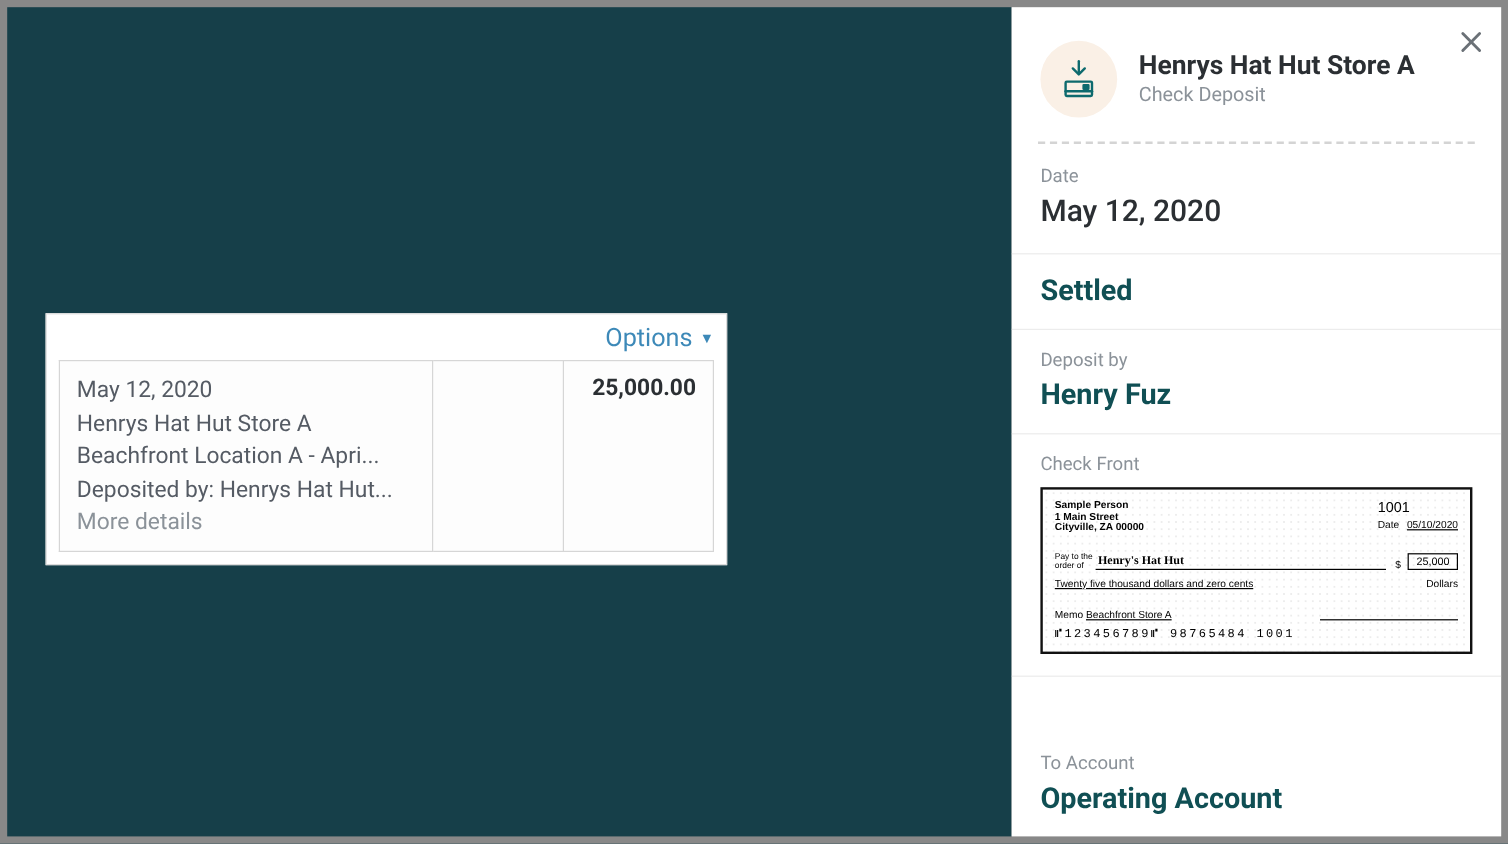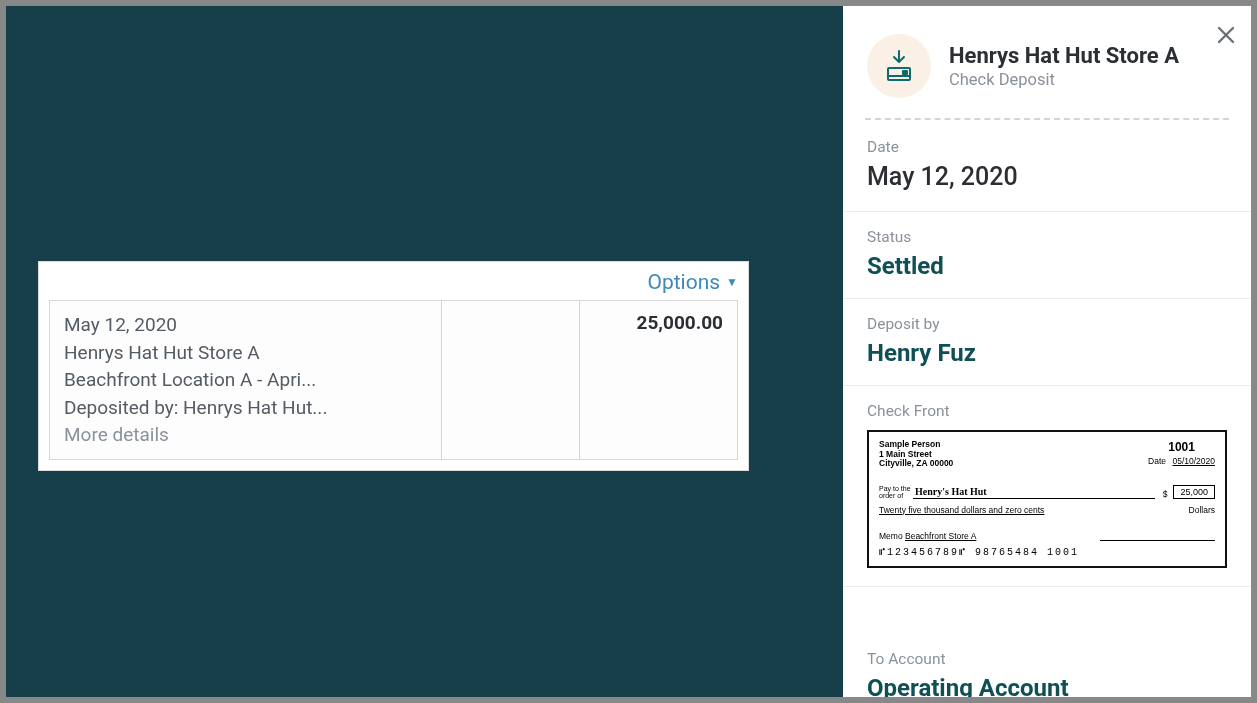--- a/index.html
+++ b/index.html
@@ -20,21 +20,21 @@
   }
   .left-pane {
     flex: 1;
     background: #163f49;
     position: relative;
   }
   .transaction-card {
     position: absolute;
     left: 32px;
     top: 255px;
-    width: 711px;
+    width: 568px;
     background: #fff;
     border: 1px solid #dcdcdc;
     padding: 6px 10px 10px 10px;
   }
   .options-row {
     display: flex;
     justify-content: flex-end;
     align-items: center;
     padding: 2px 0 6px 0;
     color: #3d89b8;
@@ -147,21 +147,21 @@
     position: relative;
     padding: 8px 10px 8px 10px;
     font-family: Arial, Helvetica, sans-serif;
     font-size: 9px;
     color: #000;
     background-image: radial-gradient(#ececec 0.6px, transparent 0.6px);
     background-size: 6px 6px;
   }
   .check-top { display: flex; justify-content: space-between; }
   .check-from { line-height: 1.12; font-size: 8.5px; font-weight: 700; }
-  .check-num  { font-size: 12px; text-align: center; font-weight: bold; }
+  .check-num  { font-size: 12px; text-align: left; }
   .check-date-row { text-align: right; font-size: 8.5px; margin-top: 2px; }
   .check-date-val { text-decoration: underline; margin-left: 4px; }
   .check-payto-row { display: flex; align-items: flex-end; margin-top: 16px; font-size: 8.5px; }
   .tiny-label { font-size: 7px; line-height: 1; }
   .underline-field { border-bottom: 1px solid #000; padding: 0 3px 1px 2px; font-weight: 700; }
   .payto-name { font-family: Georgia, 'Times New Roman', serif; font-size: 10px; }
   .check-amount-box { border: 1px solid #000; padding: 1px 6px; margin-left: 6px; display: inline-block; text-align: center; min-width: 40px; font-size: 9px; }
   .check-words-row { display: flex; align-items: flex-end; margin-top: 6px; font-size: 8.5px; }
   .words { text-decoration: underline; font-size: 8.5px; }
   .check-memo-row { display: flex; align-items: flex-end; justify-content: space-between; margin-top: 16px; font-size: 8.5px; }
@@ -235,21 +235,20 @@
     <hr class="dashed-sep">
 
     <div class="rp-row">
       <div class="rp-block">
         <div class="rp-label">Date</div>
         <div class="rp-date">May 12, 2020</div>
       </div>
     </div>
 
     <div class="rp-section">
-      <div class="rp-label">Status</div>
       <div class="rp-value-strong">Settled</div>
     </div>
 
     <div class="rp-section">
       <div class="rp-label">Deposit by</div>
       <div class="rp-value-strong">Henry Fuz</div>
     </div>
 
     <div class="rp-section">
       <div class="rp-label" style="margin-bottom:10px">Check Front</div>

